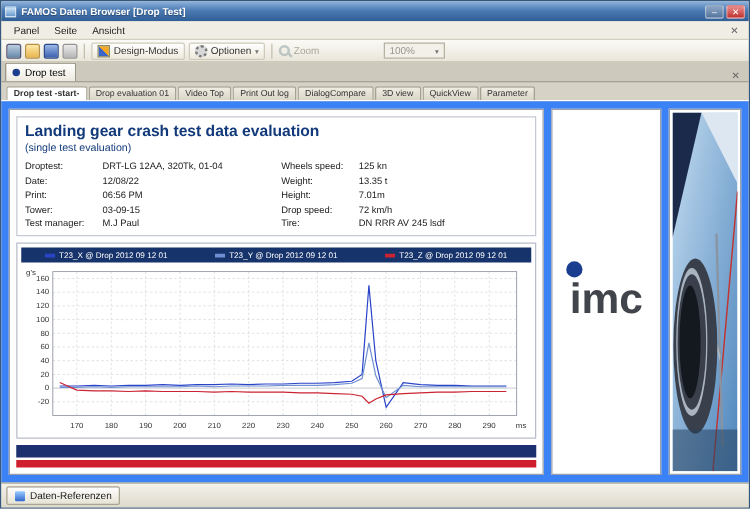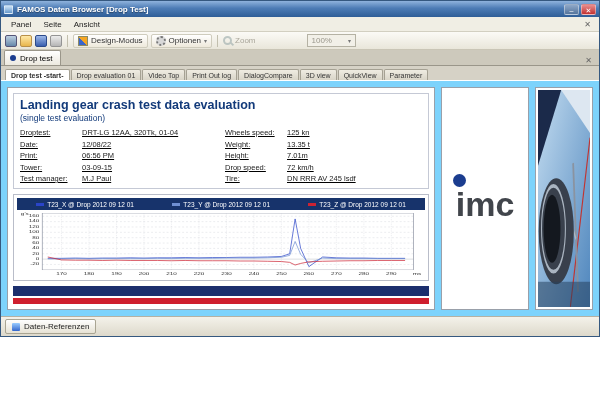--- a/index.html
+++ b/index.html
@@ -1,18 +1,18 @@
 <!DOCTYPE html>
 <html><head>
 <meta charset="utf-8">
 <style>
   * { box-sizing: border-box; margin: 0; padding: 0; }
   body { font-family: "Liberation Sans", sans-serif; background: #ffffff; }
 
-  .window { width: 600px; height: 337px; display: flex; flex-direction: column;
+  .window { width: 600px; height: 407px; display: flex; flex-direction: column;
             border: 1px solid #35587f; background: #d6d2c6; overflow: hidden; }
 
   
   .titlebar { flex: 0 0 16px; background: linear-gradient(#8fb3dd, #4d7cb5 45%, #2f5e97);
               display: flex; align-items: center; padding: 0 3px; color: #fff; font-size: 8px; }
   .app-icon { width: 9px; height: 9px; background: linear-gradient(#cfe4f7, #6699cc);
               border: 1px solid rgba(255,255,255,.5); margin-right: 4px; border-radius: 1px; }
   .title { flex: 1; font-weight: bold; text-shadow: 0 1px 1px rgba(0,0,0,.4);
            white-space: nowrap; overflow: hidden; }
   .win-btn { width: 15px; height: 11px; font-size: 7px; line-height: 11px; text-align: center;
@@ -60,29 +60,29 @@
 
   
   .subtab-row { flex: 0 0 15px; background: #d6d2c6; display: flex; align-items: flex-end;
                 padding: 0 4px; gap: 1px; border-bottom: 1px solid #ffffff; }
   .subtab { font-size: 7px; color: #333; background: linear-gradient(#efece2, #d9d5c8);
             border: 1px solid #a5a193; border-bottom: none; border-radius: 2px 2px 0 0;
             padding: 2px 5px 1px; white-space: nowrap; }
   .subtab.active { background: #fff; font-weight: bold; }
 
   
-  .content { flex: 1; display: flex; gap: 6px; padding: 6px; background: #7dd3fc; overflow: hidden; }
+  .content { flex: 1; display: flex; gap: 6px; padding: 6px; background: #3b82f6; overflow: hidden; }
   .left-page { flex: 1; background: #fff; border: 1px solid #99a0aa;
                display: flex; flex-direction: column; padding: 5px; gap: 5px; }
 
   .header-panel { border: 1px solid #c5c9d5; padding: 4px 6px 5px; }
   .hdr-title { color: #123a7a; font-size: 12.5px; font-weight: bold; }
   .hdr-sub { color: #123a7a; font-size: 8.5px; margin: 1px 0 5px; }
   .info-grid { display: flex; gap: 8px; }
-  .info-col { flex: 1; display: flex; flex-direction: column; gap: 2.5px; text-decoration: underline; }
+  .info-col { flex: 1; display: flex; flex-direction: column; gap: 2.5px; }
   .info-row { display: flex; font-size: 7.5px; color: #1a1a1a; }
   .info-label { width: 62px; flex: 0 0 62px; }
   .info-value { flex: 1; white-space: nowrap; }
 
   .chart-panel { border: 1px solid #b9bdc9; flex: 1; display: flex; flex-direction: column;
                  padding: 3px; min-height: 0; }
   .legend { display: flex; color: #fff; font-size: 6.5px; height: 12px;
             align-items: center; justify-content: space-around; }
   .legend-item { display: flex; align-items: center; gap: 3px; }
   .swatch { width: 8px; height: 3px; display: inline-block; }

